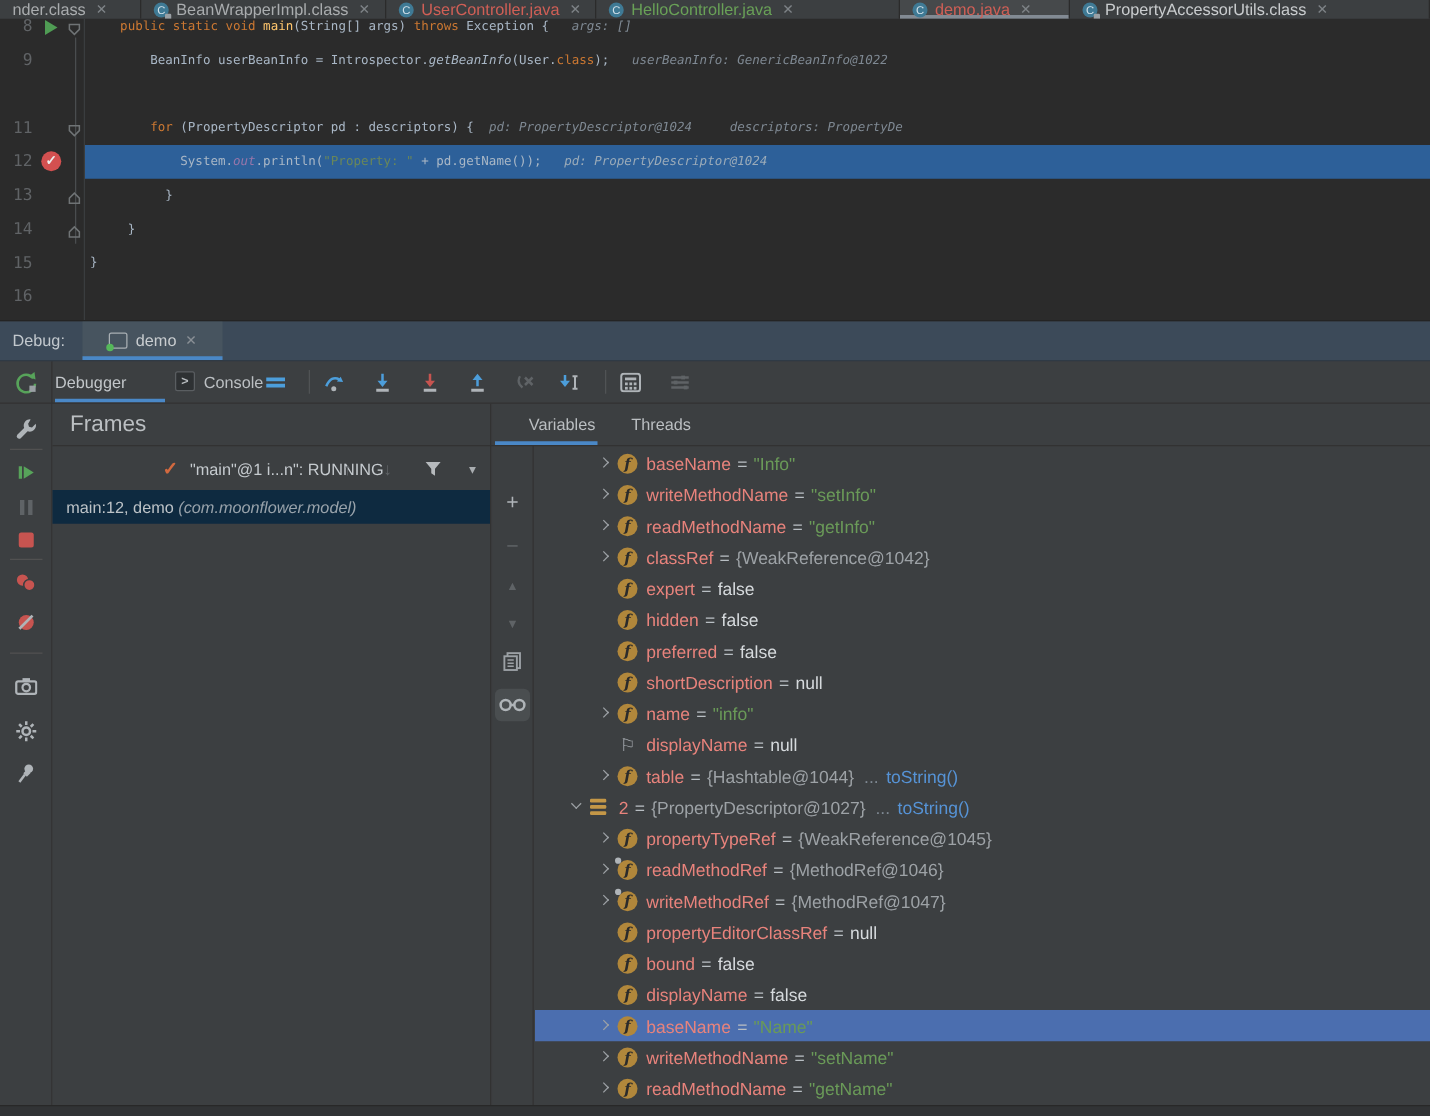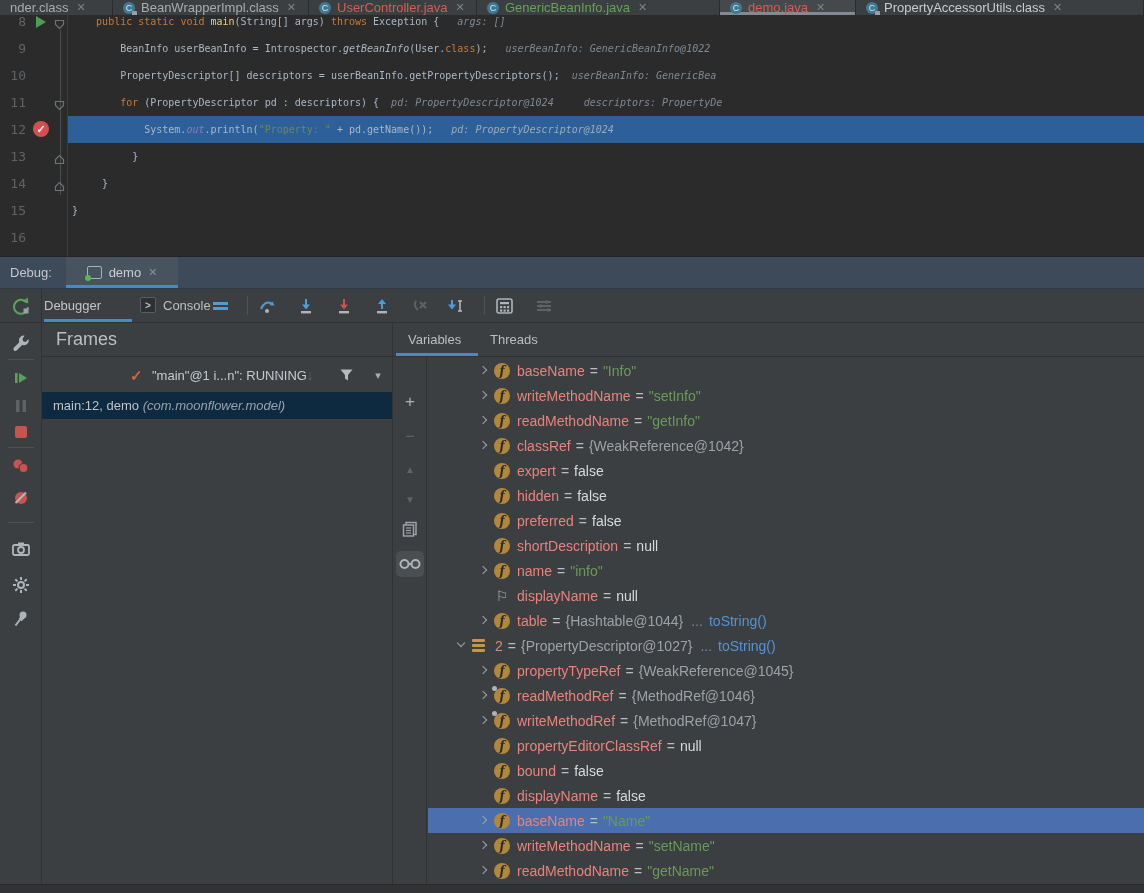--- a/index.html
+++ b/index.html
@@ -83,21 +83,21 @@
   #thread-text{position:absolute;left:110px;top:0;line-height:27px;font-size:13px;color:#C6CBCF;white-space:nowrap;}
   .thico{position:absolute;top:3px;width:20px;height:20px;display:flex;align-items:center;justify-content:center;}
   .arr-dis{color:#5F6366;font-size:14px;}
   #thread-chev{color:#A9ADB0;font-size:11px;}
   #frame-row{position:absolute;left:0;right:0;top:69px;height:27px;background:#0E2A40;}
   #frame-text{position:absolute;left:11px;top:0;line-height:27px;font-size:13px;color:#BDC3C7;white-space:nowrap;}
   #frame-pkg{font-style:italic;color:#98A2AA;}
 
   
   #vars-panel{position:absolute;left:394px;top:323px;width:750px;height:561px;background:#3C3F41;}
-  .vtab{position:absolute;top:0;line-height:33px;font-size:13px;color:#BBBFC2;}
+  .vtab{position:absolute;top:0;line-height:33px;font-size:13px;color:#BBBFC2;margin-left:15px;}
   #vtab-variables{left:14px}#vtab-threads{left:96px}
   #vars-underline{position:absolute;left:2px;top:30px;width:82px;height:3px;background:#4A88C7;}
   #vars-toolcol{position:absolute;left:0;top:33px;width:33px;bottom:0;border-right:1px solid #323232;box-sizing:border-box;}
   .vtico{position:absolute;left:6px;width:20px;height:20px;display:flex;align-items:center;justify-content:center;}
   .glyph-btn{color:#AFB4B8;font-size:17px;}
   .glyph-dis{color:#5F6366;font-size:17px;}
   .glyph-tri{color:#5F6366;font-size:10px;}
   #glasses-box{position:absolute;left:2px;top:195px;width:28px;height:26px;background:#4A4E50;border-radius:5px;
     display:flex;align-items:center;justify-content:center;}
   #tree{position:absolute;left:0;top:0;right:0;bottom:0;}
@@ -144,21 +144,21 @@
           <span class="etab-label plain">BeanWrapperImpl.class</span>
           <span class="etab-close">✕</span>
         </div>
         <div class="etab">
           <span class="cicon">C</span>
           <span class="etab-label red">UserController.java</span>
           <span class="etab-close">✕</span>
         </div>
         <div class="etab">
           <span class="cicon">C</span>
-          <span class="etab-label green">GenericBeanInfo.java</span>
+          <span class="etab-label green">HelloController.java</span>
           <span class="etab-close">✕</span>
         </div>
         <div class="etab active">
           <span class="cicon">C</span>
           <span class="etab-label red">demo.java</span>
           <span class="etab-close">✕</span>
         </div>
         <div class="etab">
           <span class="cicon">C<i class="lockdot"></i></span>
           <span class="etab-label bright">PropertyAccessorUtils.class</span>
@@ -172,24 +172,20 @@
           <span class="lnum">8</span>
           <span class="runico"></span>
           <span class="foldico"><svg width="11" height="11" viewBox="0 0 11 11">
               <path d="M1.5 1.5h8v4l-4 4-4-4z" fill="none" stroke="#6F7375" stroke-width="1.2"></path>
             </svg></span>
           <span class="ctext"><span class="sg-p">    </span><span class="sg-kw">public static void </span><span class="sg-decl">main</span><span class="sg-p">(String[] args) </span><span class="sg-kw">throws</span><span class="sg-p"> Exception {</span><span class="sg-hint">   args: []</span></span>
         </div>
         <div class="cline" style="top: 35px;">
           <span class="lnum">9</span>
           <span class="ctext"><span class="sg-p">        BeanInfo userBeanInfo = Introspector.</span><span class="sg-smethod">getBeanInfo</span><span class="sg-p">(User.</span><span class="sg-kw">class</span><span class="sg-p">);</span><span class="sg-hint">   userBeanInfo: GenericBeanInfo@1022</span></span>
-        </div>
-        <div class="cline" style="top: 62px;">
-          <span class="lnum">10</span>
-          <span class="ctext"><span class="sg-p">        PropertyDescriptor[] descriptors = userBeanInfo.getPropertyDescriptors();</span><span class="sg-hint">  userBeanInfo: GenericBea</span></span>
         </div>
         <div class="cline" style="top: 89px;">
           <span class="lnum">11</span>
           <span class="foldico"><svg width="11" height="11" viewBox="0 0 11 11">
               <path d="M1.5 1.5h8v4l-4 4-4-4z" fill="none" stroke="#6F7375" stroke-width="1.2"></path>
             </svg></span>
           <span class="ctext"><span class="sg-p">        </span><span class="sg-kw">for</span><span class="sg-p"> (PropertyDescriptor pd : descriptors) {  </span><span class="sg-hint">pd: PropertyDescriptor@1024</span><span class="sg-p">     </span><span class="sg-hint">descriptors: PropertyDe</span></span>
         </div>
         <div class="cline exec" style="top: 116px;">
           <div class="execbg"></div>

